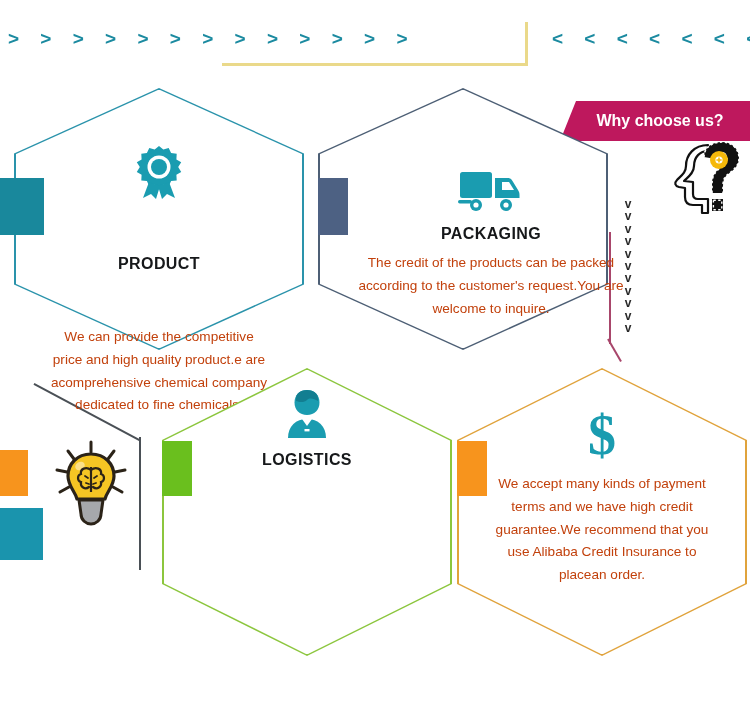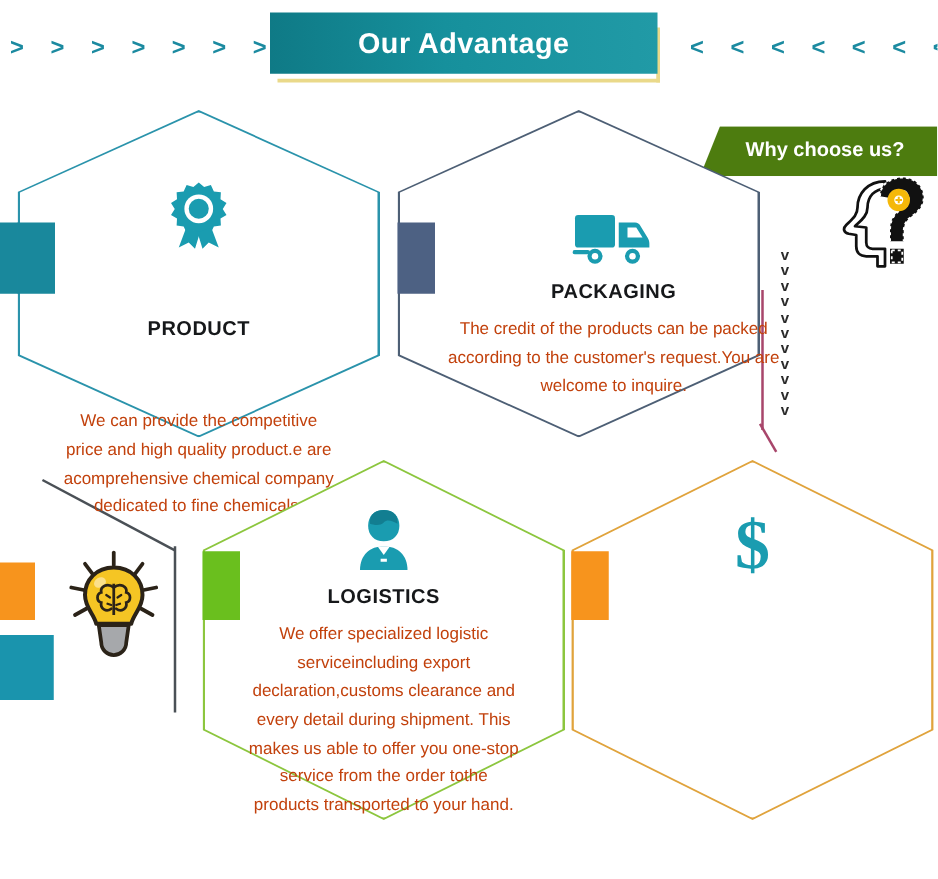--- a/index.html
+++ b/index.html
@@ -51,21 +51,21 @@
     font-size: 23px;
     font-weight: 700;
     letter-spacing: .4px;
   }
 
   
   .ribbon {
     position: absolute;
     left: 560px; top: 101px;
     width: 190px; height: 40px;
-    background: #4d7c0f;
+    background: #be185d;
     clip-path: polygon(16px 0, 190px 0, 190px 40px, 0 40px);
     display: flex;
     align-items: center;
     justify-content: center;
   }
   .ribbon span {
     color: #ffffff;
     font-size: 16px;
     font-weight: 700;
     padding-left: 10px;
@@ -152,23 +152,20 @@
 </style>
 </head>
 <body>
 
 <div id="stage">
 
   <div class="chevrons" id="chev-left">&gt; &gt; &gt; &gt; &gt; &gt; &gt; &gt; &gt; &gt; &gt; &gt; &gt;</div>
   <div class="chevrons" id="chev-right">&lt; &lt; &lt; &lt; &lt; &lt; &lt; &lt; &lt; &lt; &lt; &lt; &lt;</div>
 
   <div class="title-frame"></div>
-  <div class="title-bar">
-    <span>Our Advantage</span>
-  </div>
 
   <div class="ribbon">
     <span>Why choose us?</span>
   </div>
 
   <div class="head-icon">
     <svg width="74" height="80" viewBox="0 0 74 80">
       <path d="M40 6 C26 6 18 16 18 27 C18 33 14 36 9 41 C6 44 7 47 11 48 L17 49 L17 58 C17 63 20 66 25 66 L34 66 L34 74 L40 74 L40 60 L30 60 C27 60 25 58 25 55 L25 43 L16 42 C20 38 26 34 26 27 C26 18 32 12 40 12 Z" fill="#ffffff" stroke="#111111" stroke-width="2.2" stroke-linejoin="round"></path>
       <path d="M36 18 C36 8 45 3 54 3 C64 3 71 10 71 19 C71 28 64 32 59 36 C56 39 55 42 55 47 L55 54 L44 54 L44 45 C44 37 47 33 52 29 C56 26 59 24 59 19 C59 15 57 13 54 13 C50 13 48 16 48 20 Z" fill="#111111"></path>
       <rect x="44" y="60" width="11" height="12" fill="#111111"></rect>
@@ -262,40 +259,40 @@
       </svg>
     </div>
     <div class="hex-title">PACKAGING</div>
     <div class="hex-body">The credit of the products can be packed according to the customer's request.You are welcome to inquire.</div>
   </div>
   <div class="tab" style="left:318px; top:178px; width:30px; height:57px; background:#4d6183;"></div>
 
   <div class="hex hex-outer" style="left:162px; top:368px; width:290px; height:288px; color:#8cc63e;">
     <div class="hex-inner"></div>
   </div>
-  <div class="hex-content" style="left:162px; top:368px; width:290px; height:288px; padding-top:16px;justify-content:flex-end;">
+  <div class="hex-content" style="left:162px; top:368px; width:290px; height:288px; padding-top:16px;">
     <div class="hex-icon">
       <svg width="46" height="52" viewBox="0 0 46 52">
         <path d="M23 2 C15.5 2 10.5 7 10.5 14.5 C10.5 22 15.5 27 23 27 C30.5 27 35.5 22 35.5 14.5 C35.5 7 30.5 2 23 2 Z" fill="#1a9cb0"></path>
         <path d="M12 11 C12 5 17 2 23 2 C29 2 34 5 34 11 L34 13 C30 11 26 9 23 12 C20 15 15 14 12 13 Z" fill="#127e91"></path>
         <path d="M4 50 C4 38 12 31 23 31 C34 31 42 38 42 50 Z" fill="#1a9cb0"></path>
         <path d="M18 31 L23 38 L28 31 Z" fill="#ffffff"></path>
         <rect x="20.5" y="41" width="5" height="2.4" fill="#ffffff"></rect>
       </svg>
     </div>
     <div class="hex-title">LOGISTICS</div>
-    <div class="hex-body">We offer specialized logistic serviceincluding export declaration,customs clearance and every detail during shipment. This makes us able to offer you one-stop service from the order tothe products transported to your hand.</div>
   </div>
   <div class="tab" style="left:162px; top:441px; width:30px; height:55px; background:#6abf1e;"></div>
 
   <div class="hex hex-outer" style="left:457px; top:368px; width:290px; height:288px; color:#e0a33c;">
     <div class="hex-inner"></div>
   </div>
   <div class="hex-content" style="left:457px; top:368px; width:290px; height:288px; padding-top:40px;">
     <div class="hex-icon">
       <svg width="44" height="56" viewBox="0 0 44 56">
         <text x="22" y="46" font-family="Liberation Serif, serif" font-size="56" font-weight="700" fill="#1a9cb0" text-anchor="middle">$</text>
       </svg>
     </div>
+    <div class="hex-body">We accept many kinds of payment terms and we have high credit guarantee.We recommend that you use Alibaba Credit Insurance to placean order.</div>
   </div>
   <div class="tab" style="left:457px; top:441px; width:30px; height:55px; background:#f7941d;"></div>
 
 </div>
 
 </body></html>

